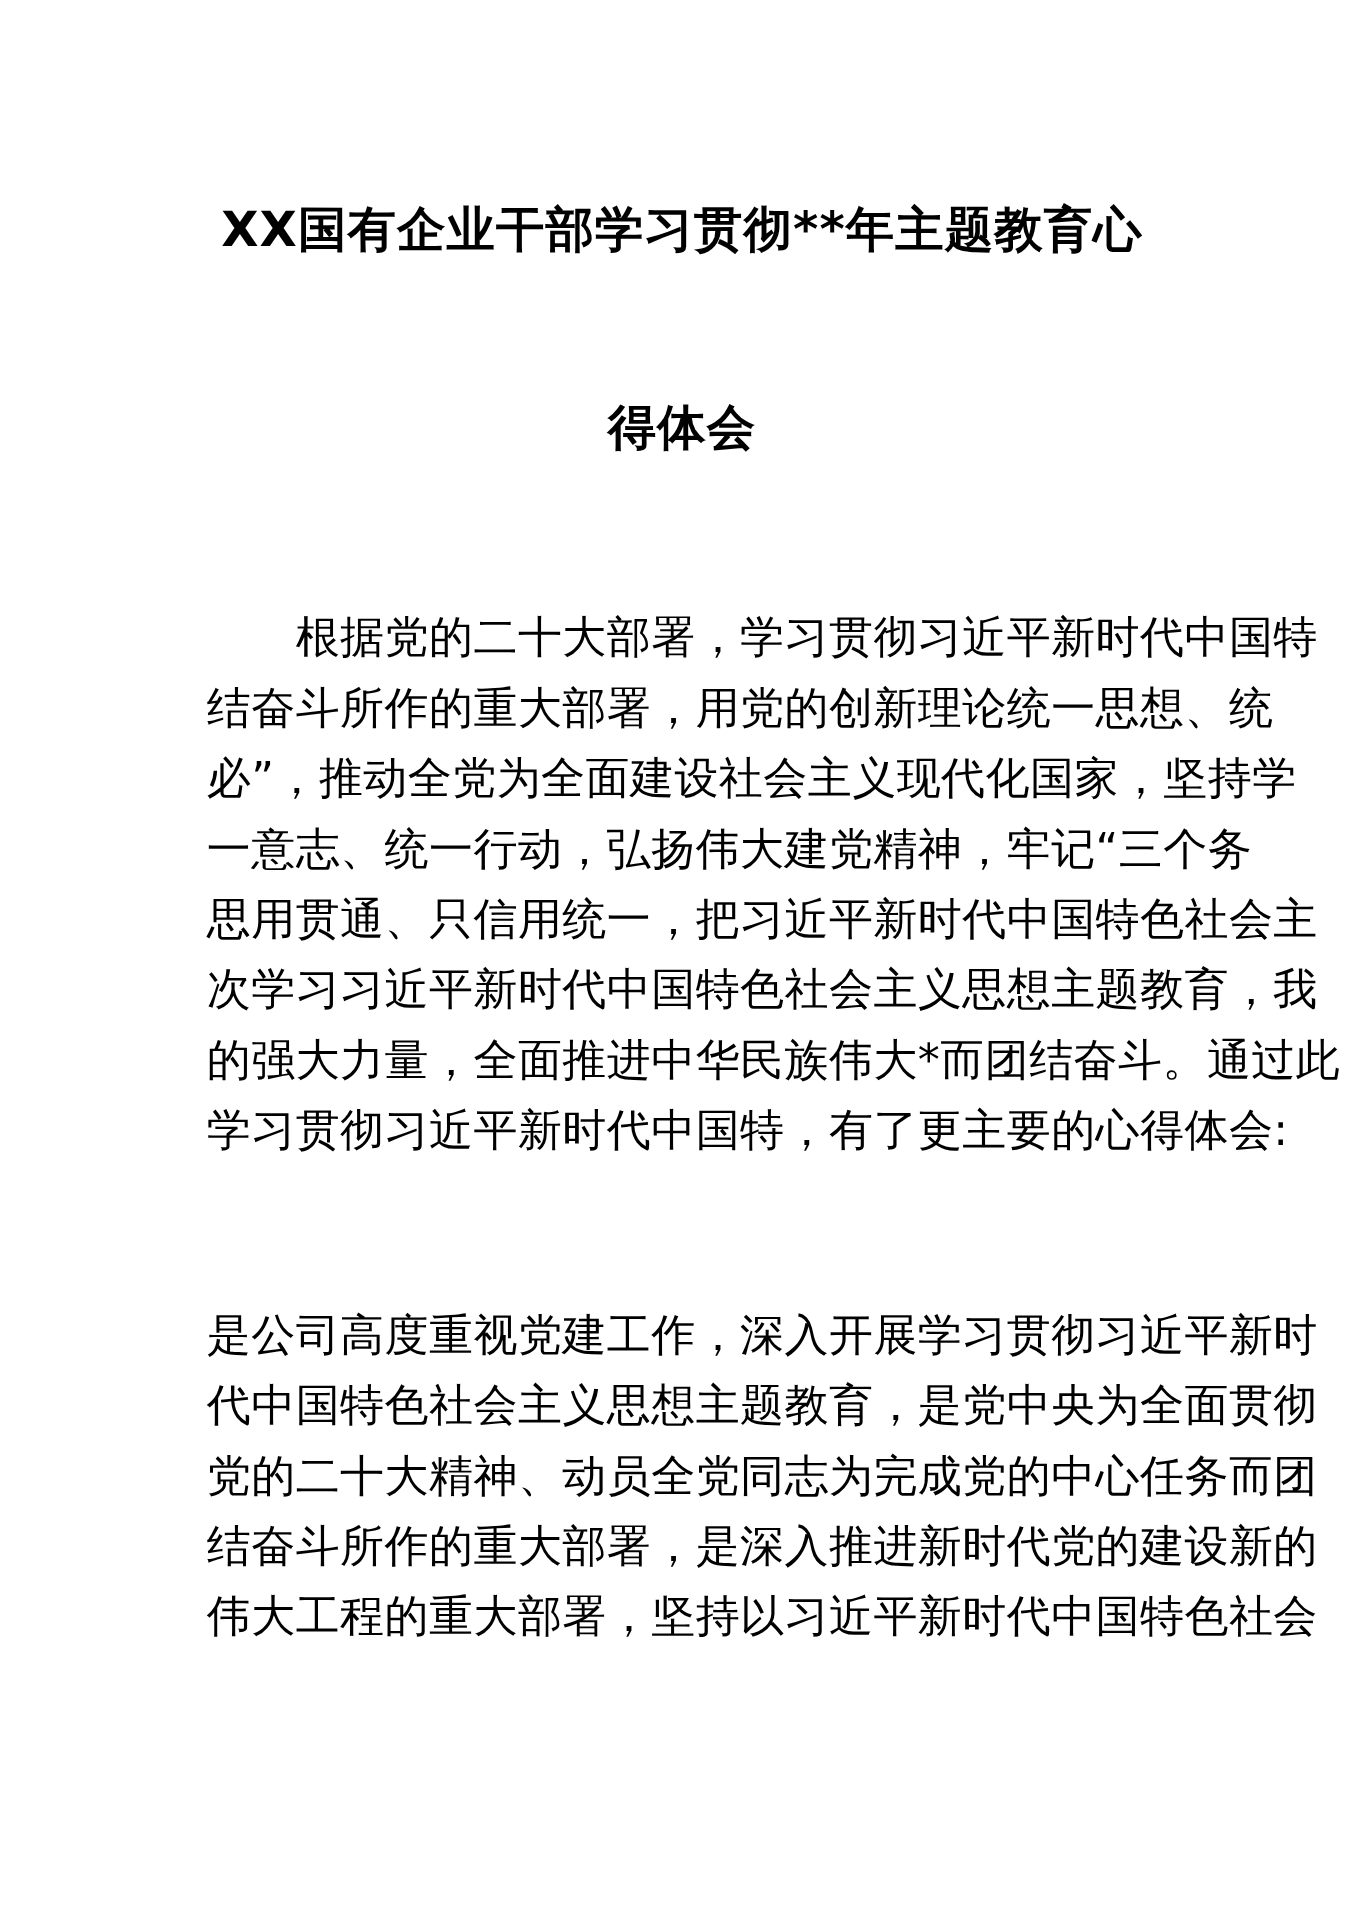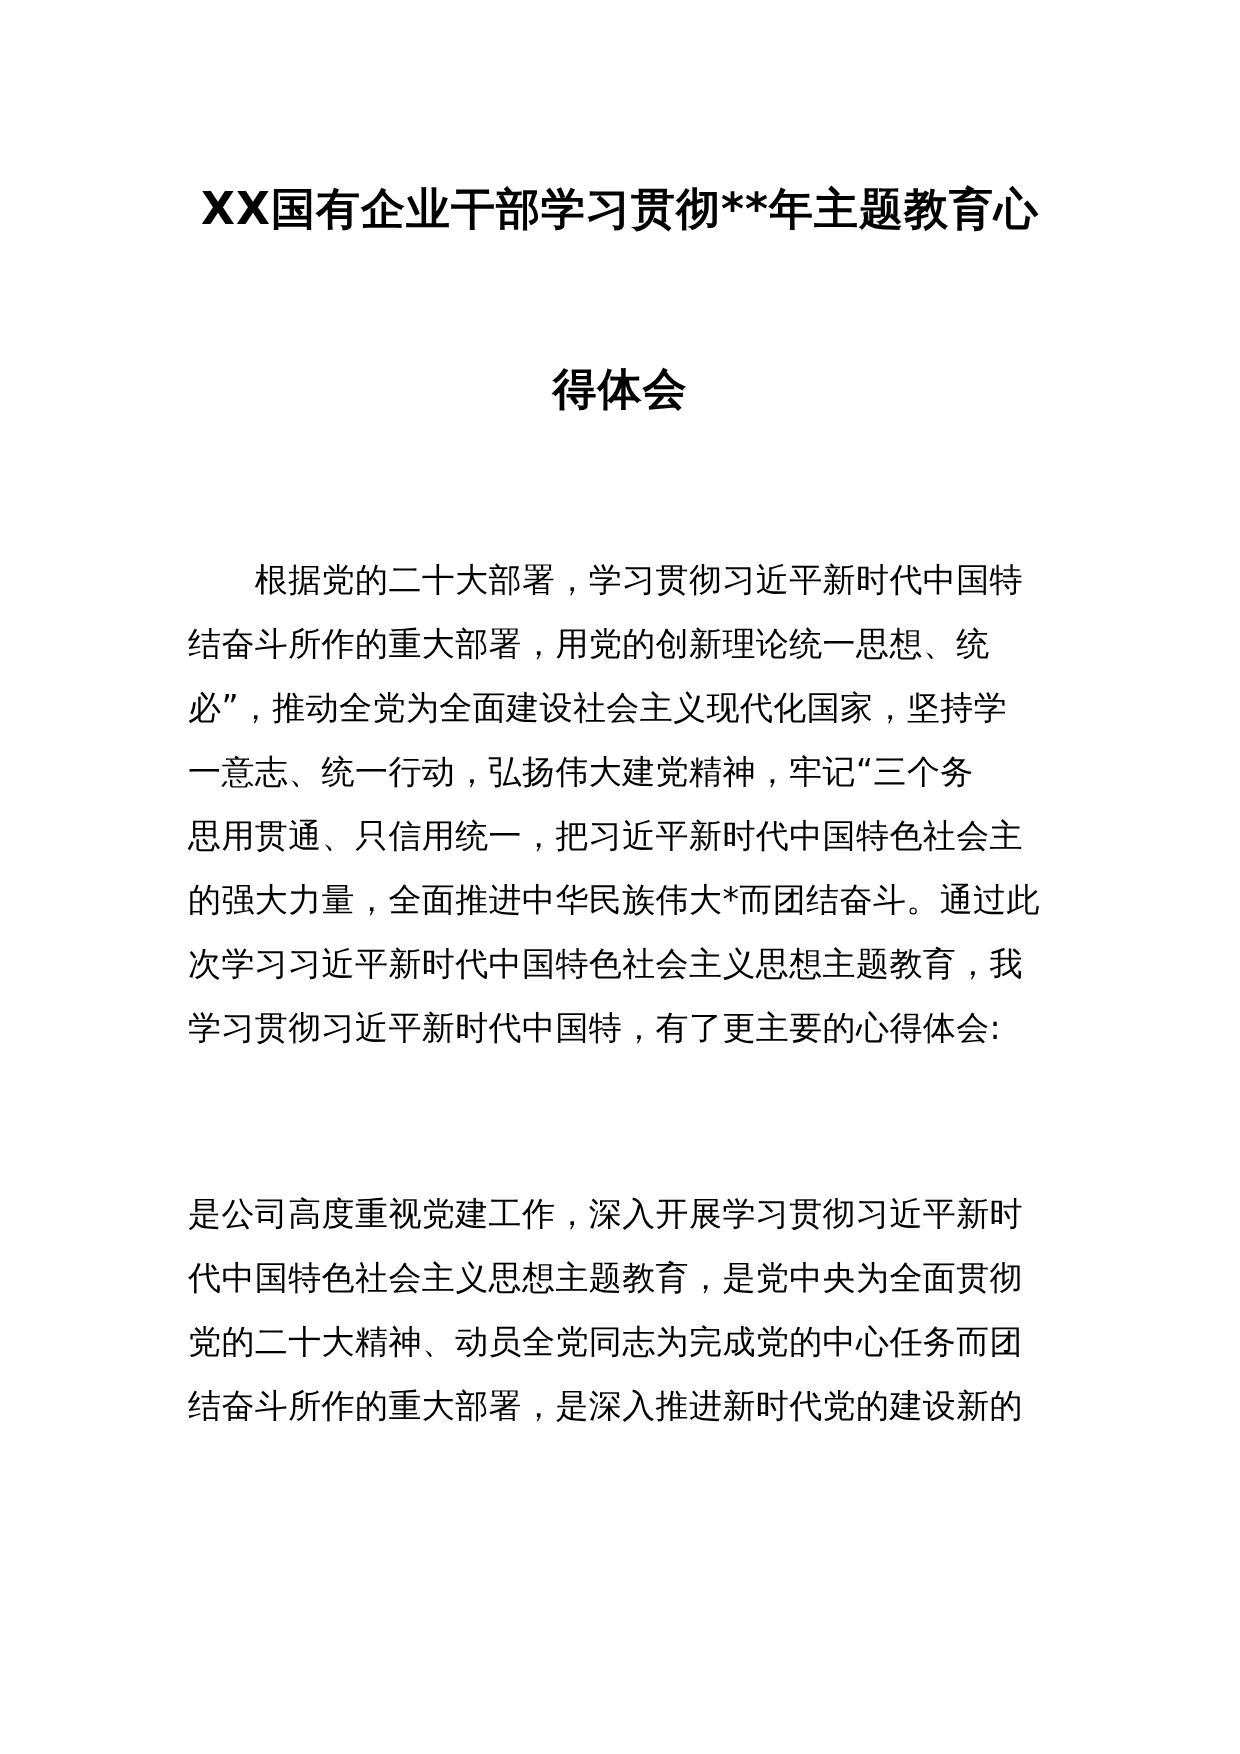--- a/index.html
+++ b/index.html
@@ -3,42 +3,43 @@
   <meta charset="utf-8">
   <style>
     html, body { margin: 0; padding: 0; background: #ffffff; }
     body { width: 1240px; height: 1754px; position: relative; overflow: hidden;
            font-family: "DejaVu Sans", "Liberation Sans", sans-serif; color: #000; }
     .title { position: absolute; left: 0; width: 1240px; text-align: center;
              font-weight: bold; font-size: 44px; letter-spacing: 1px; white-space: nowrap; }
     .title.l1 { top: 180px; }
     .title.l2 { top: 360px; }
     .para { position: absolute; left: 188px; width: 866px; }
-    .line { display: block; height: 64px; line-height: 64px; font-size: 33px;
+    .line { display: block; height: 64px; line-height: 64px; font-size: 40px;
             white-space: nowrap; letter-spacing: 0.4px; }
     .p1 { top: 548px; }
     .p2 { top: 1182px; }
   </style>
 </head>
 <body>
 
 <div>
   <div class="title l1">XX国有企业干部学习贯彻**年主题教育心</div>
   <div class="title l2">得体会</div>
 
   <div class="para p1">
     <span class="line">　　根据党的二十大部署，学习贯彻习近平新时代中国特</span>
     <span class="line">结奋斗所作的重大部署，用党的创新理论统一思想、统</span>
     <span class="line">必”，推动全党为全面建设社会主义现代化国家，坚持学</span>
     <span class="line">一意志、统一行动，弘扬伟大建党精神，牢记“三个务</span>
     <span class="line">思用贯通、只信用统一，把习近平新时代中国特色社会主</span>
+    <span class="line">次学习习近平新时代中国特色社会主义思想主题教育，我</span>
     <span class="line">的强大力量，全面推进中华民族伟大*而团结奋斗。通过此</span>
-    <span class="line">次学习习近平新时代中国特色社会主义思想主题教育，我</span>
     <span class="line">学习贯彻习近平新时代中国特，有了更主要的心得体会:</span>
   </div>
 
   <div class="para p2">
     <span class="line">是公司高度重视党建工作，深入开展学习贯彻习近平新时</span>
     <span class="line">代中国特色社会主义思想主题教育，是党中央为全面贯彻</span>
     <span class="line">党的二十大精神、动员全党同志为完成党的中心任务而团</span>
     <span class="line">结奋斗所作的重大部署，是深入推进新时代党的建设新的</span>
+    <span class="line">伟大工程的重大部署，坚持以习近平新时代中国特色社会</span>
   </div>
 </div>
 
 </body></html>

